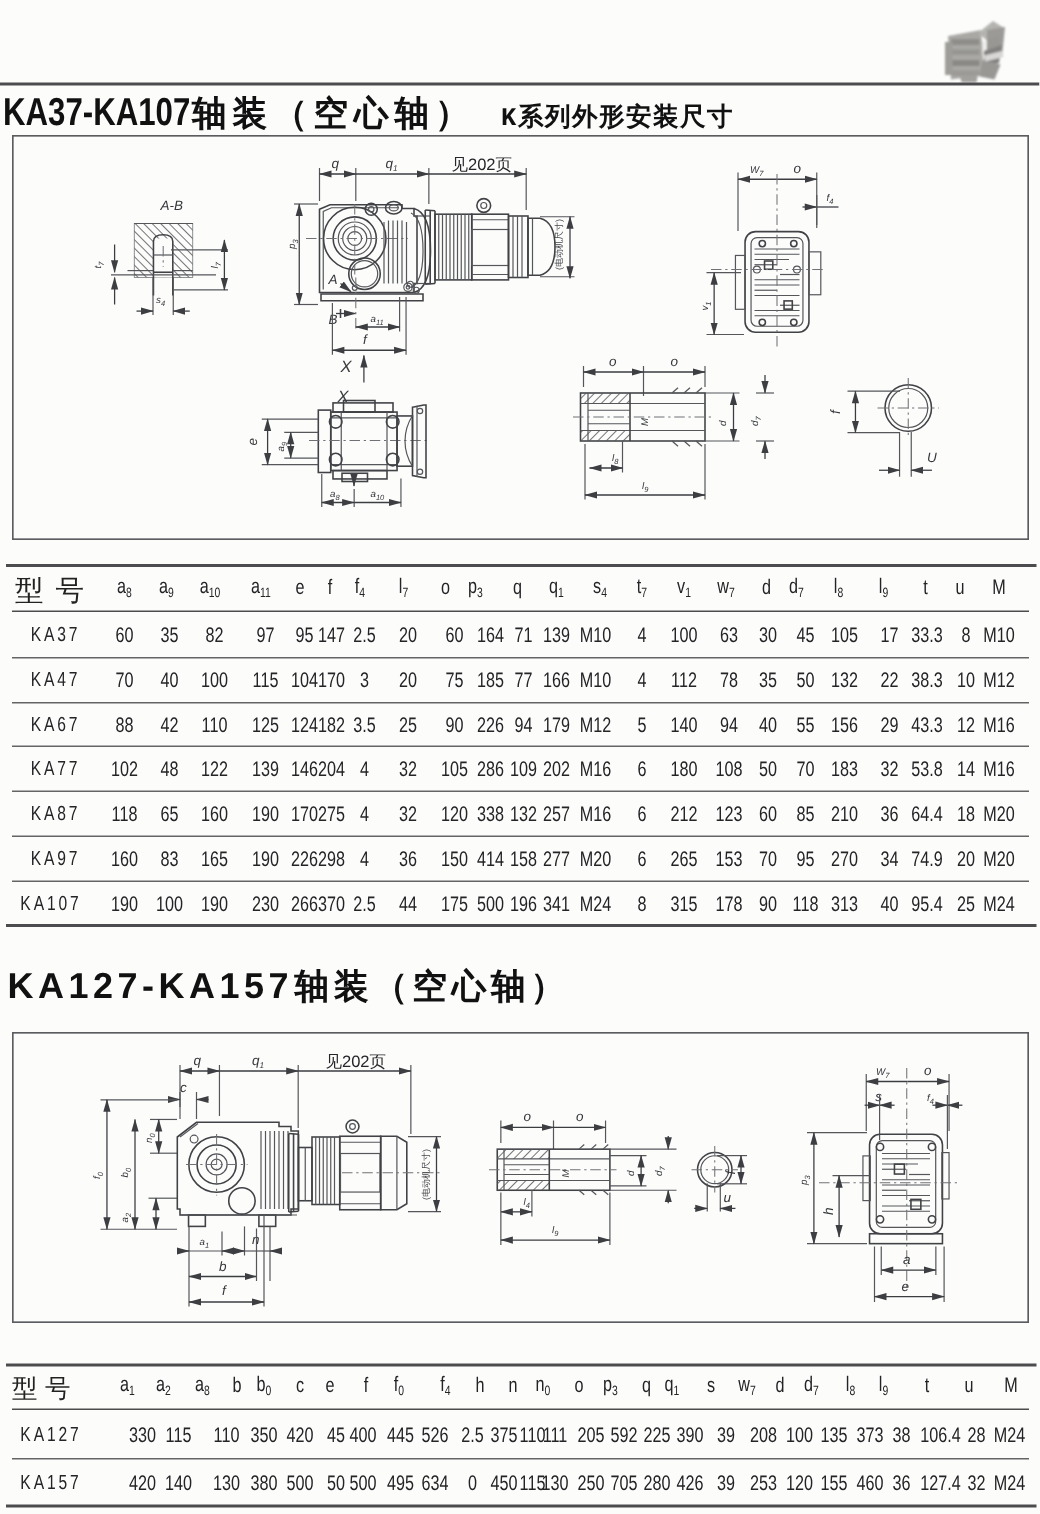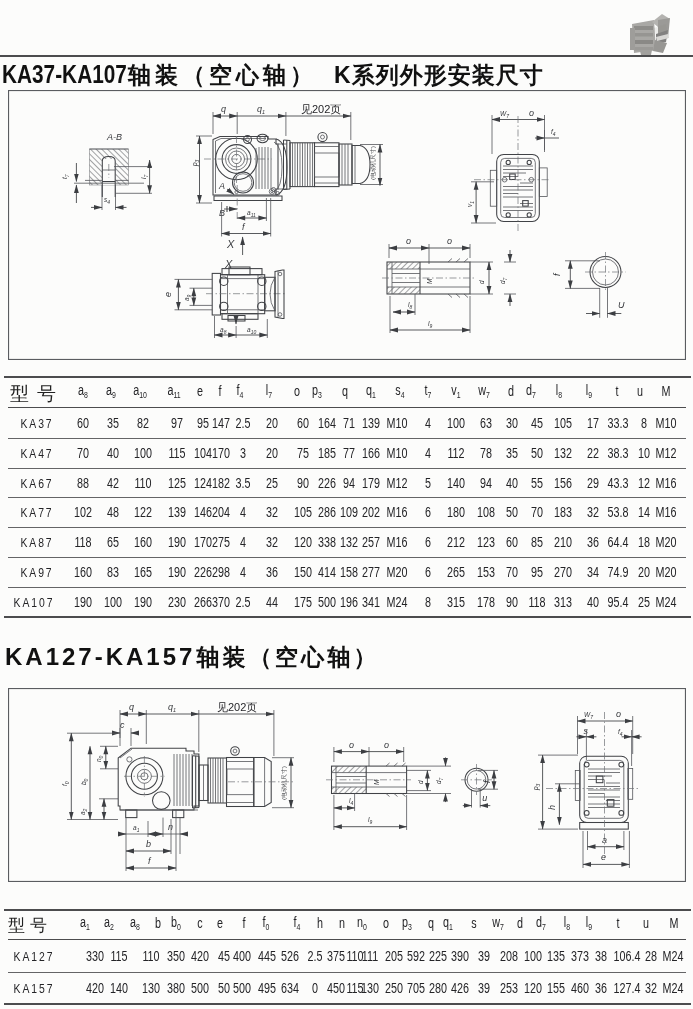--- a/index.html
+++ b/index.html
@@ -32,21 +32,21 @@
 <polygon points="27,30 39,33 35,43 25,41" fill="#989794"></polygon>
 <polygon points="28,27 40,24 41,28 29,31" fill="#d8d7d4"></polygon>
 <polygon points="12,41 24,40 23,45 13,45" fill="#a2a19e"></polygon>
 <rect x="2" y="18" width="5" height="22" fill="#9e9d9a"></rect>
 </g>
 </svg>
 
 <div class="hln" style="left:0;top:55px;width:693px;height:2px"></div>
 
 <div class="abs" style="left:2px;top:59px;font-weight:bold;color:#111;white-space:nowrap">
-<span style="display:inline-block;font-size:26px;letter-spacing:0px;transform:scaleX(0.80);transform-origin:0 50%;">KA37-KA107</span><span style="font-size:23px;letter-spacing:4px;margin-left:-30px;">轴装（空心轴）</span><span style="font-size:23px;letter-spacing:1px;margin-left:17px;">K系列外形安装尺寸</span>
+<span style="display:inline-block;font-size:26px;letter-spacing:0px;transform:scaleX(0.80);transform-origin:0 50%;">KA37-KA107</span><span style="font-size:23px;letter-spacing:4px;margin-left:-30px;">轴装（空心轴）</span><span style="font-size:17px;letter-spacing:1px;margin-left:17px;font-family:Liberation Mono, monospace;">K系列外形安装尺寸</span>
 </div>
 
 <svg class="abs" style="left:8px;top:90px" width="678" height="270" viewBox="0 0 678 270">
 <defs>
 <pattern id="h1" width="4" height="4" patternUnits="userSpaceOnUse" patternTransform="rotate(45)">
 <rect width="4" height="4" fill="none"></rect>
         <line x1="0" y1="0" x2="0" y2="4" stroke="#55575b" stroke-width="1.1"></line>
 </pattern>
 <pattern id="h2" width="4" height="4" patternUnits="userSpaceOnUse" patternTransform="rotate(-45)">
 <rect width="4" height="4" fill="none"></rect>

